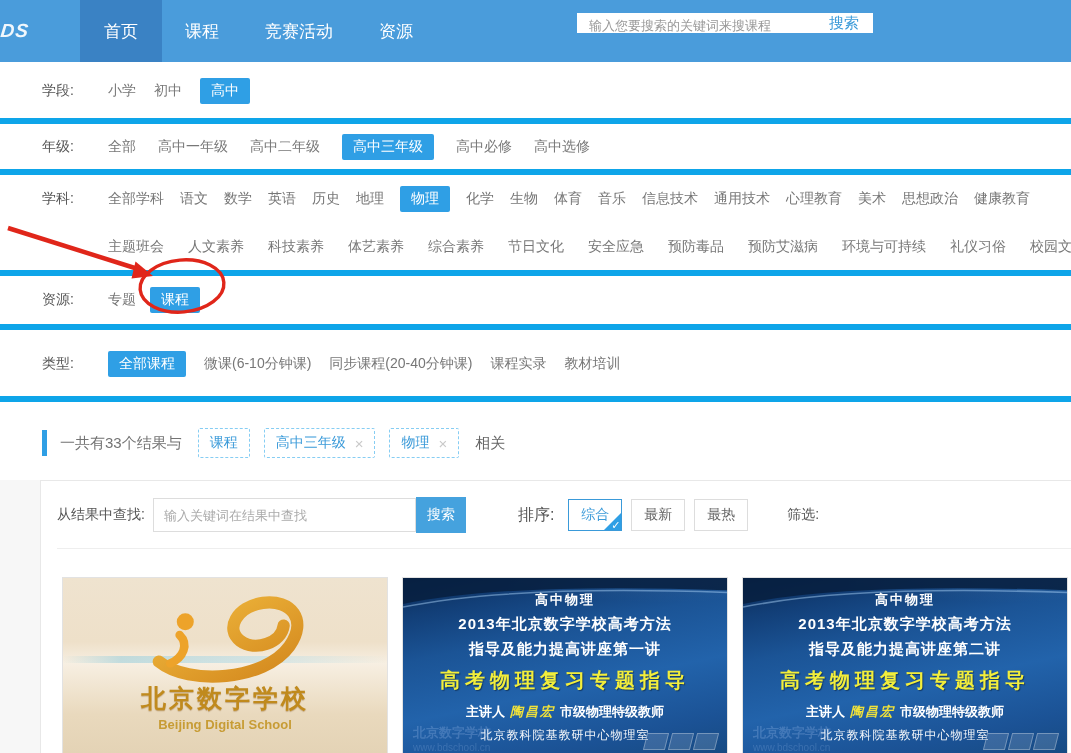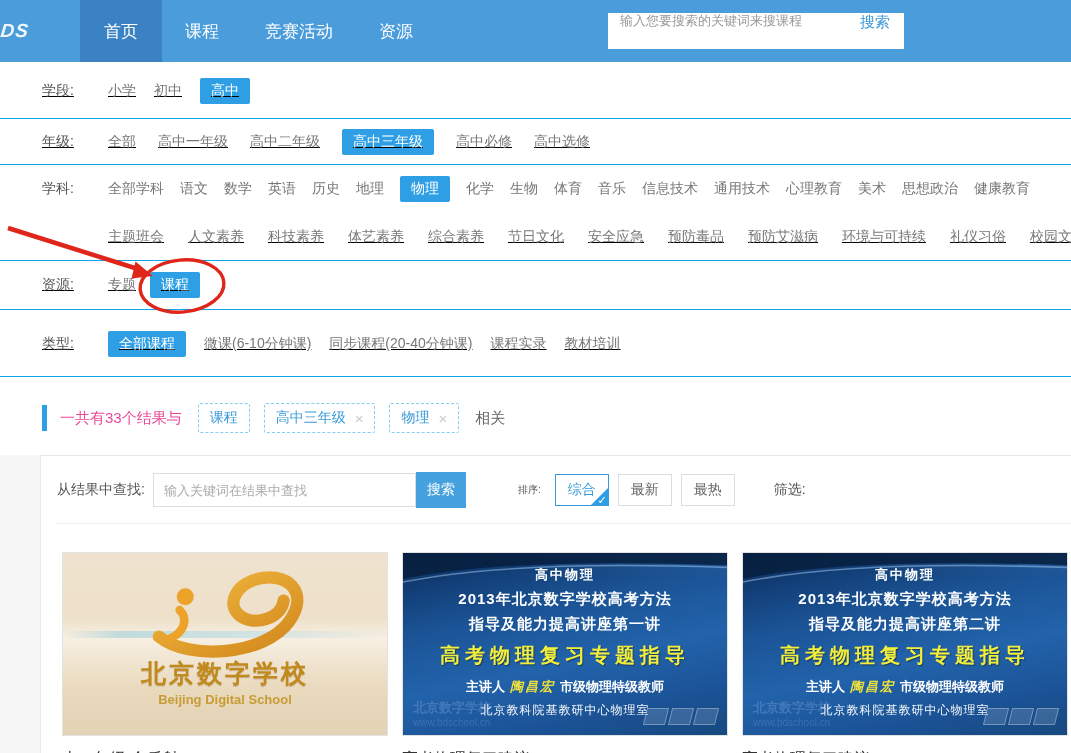--- a/index.html
+++ b/index.html
@@ -7,67 +7,67 @@
   #app{position:relative;width:1071px;height:753px;overflow:hidden;background:#fff;}
 
   
   .navbar{position:relative;height:62px;background:#4a9cdb;overflow:hidden;}
   .nav-logo{position:absolute;left:0;top:0;width:80px;height:62px;overflow:hidden;}
   .nav-logo span{position:absolute;left:-14px;top:20px;color:rgba(255,255,255,.92);
     font-style:italic;font-weight:bold;font-size:19px;letter-spacing:1px;transform:skewX(-6deg);}
   .tabs{display:flex;margin-left:80px;height:62px;align-items:stretch;}
   .tab{display:flex;align-items:center;padding:0 23px;color:#fff;font-size:17px;cursor:pointer;}
   .tab.active{background:#3a82c4;padding:0 24px;}
-  .nav-search{position:absolute;left:608px;top:13px;width:296px;height:36px;background:#fff;
-    display:flex;align-items:flex-start;}
+  .nav-search{position:absolute;left:577px;top:13px;width:296px;height:20px;background:#fff;
+    display:flex;align-items:flex-end;}
   .nav-search input{flex:1;border:none;outline:none;font-size:13px;padding:0 12px;color:#333;
     font-family:inherit;background:transparent;}
   .nav-search input::placeholder{color:#999;}
   .nav-search .nav-search-btn{width:58px;text-align:center;color:#3a9ad9;font-size:15px;cursor:pointer;}
 
   
   .filters{padding-top:2px;}
   .frow{display:flex;align-items:center;padding-left:42px;white-space:nowrap;overflow:hidden;}
-  .frow.bline{border-bottom:1px solid #0ea5e9;text-decoration:underline;}
+  .frow.bline{border-bottom:6px solid #0ea5e9;}
   .flabel{width:66px;flex:0 0 66px;color:#555;font-size:14px;}
   .fopts{display:flex;align-items:center;}
   .fopt{color:#777;font-size:14px;cursor:pointer;}
   .fopt.sel{background:#2f9fe5;color:#fff;padding:4px 11px;border-radius:2px;}
   .frow-0{height:54px;} .frow-0 .fopt{margin-right:18px;}
   .frow-1{height:45px;} .frow-1 .fopt{margin-right:22px;}
   .frow-2{height:48px;} .frow-2 .fopt{margin-right:16px;}
   .frow-3{height:47px;} .frow-3 .fopt{margin-right:24px;}
   .frow-4{height:48px;} .frow-4 .fopt{margin-right:14px;}
   .frow-5{height:64px;padding-top:2px;} .frow-5 .fopt{margin-right:18px;}
 
   
   .annotation{position:absolute;left:0;top:222px;width:270px;height:110px;pointer-events:none;z-index:5;}
 
   
   .result-line{display:flex;align-items:center;padding:18px 0 0 42px;height:46px;}
   .result-bar{width:5px;height:26px;background:#2f9fe5;margin-right:13px;}
-  .result-text{color:#ec4899;font-size:15px;text-align:center;}
+  .result-text{color:#737373;font-size:15px;text-align:center;}
   .result-tags{display:flex;align-items:center;margin-left:16px;}
   .rtag{display:inline-flex;align-items:center;border:1px dashed #86cdf3;color:#3a9ad9;
     font-size:14px;padding:5px 11px;border-radius:2px;margin-right:14px;cursor:pointer;}
   .rtag .x{color:#c9c9c9;font-size:15px;margin-left:9px;line-height:1;}
   .result-suffix{color:#666;font-size:15px;margin-left:2px;}
 
   
   .panel-wrap{background:#f7f7f7;margin-top:14px;}
   .panel{margin-left:40px;background:#fff;border:1px solid #e8e8e8;border-right:none;
     padding:15px 0 30px 16px;min-height:300px;}
   .find-row{display:flex;align-items:center;height:38px;}
   .find-label{color:#555;font-size:14px;margin-right:8px;}
   .find-input{width:241px;height:32px;border:1px solid #ddd;padding:0 10px;font-size:13px;
     color:#333;outline:none;font-family:inherit;}
   .find-input::placeholder{color:#aaa;}
   .find-btn{width:50px;height:36px;background:#45a2de;color:#fff;border:none;font-size:14px;
     cursor:pointer;font-family:inherit;}
-  .sort-label{color:#555;font-size:10px;margin-left:52px;margin-right:14px;}
+  .sort-label{color:#555;font-size:16px;margin-left:52px;margin-right:14px;}
   .pillbtn{position:relative;display:inline-flex;align-items:center;justify-content:center;
     height:32px;padding:0 12px;border:1px solid #ddd;background:#fff;color:#666;font-size:14px;
     margin-right:9px;cursor:pointer;box-sizing:border-box;}
   .pillbtn.chk{border-color:#3a9ad9;color:#3a9ad9;}
   .pillbtn.chk::before{content:"";position:absolute;right:0;bottom:0;width:0;height:0;
     border-left:17px solid transparent;border-bottom:17px solid #2f9fe5;}
   .pillbtn.chk::after{content:"\2713";position:absolute;right:1px;bottom:-2px;color:#fff;font-size:11px;}
   .filter-label{color:#555;font-size:14px;margin-left:30px;margin-right:24px;}
   .panel-divider{border:none;border-top:1px solid #eee;margin:14px 0 0 0;}
 

